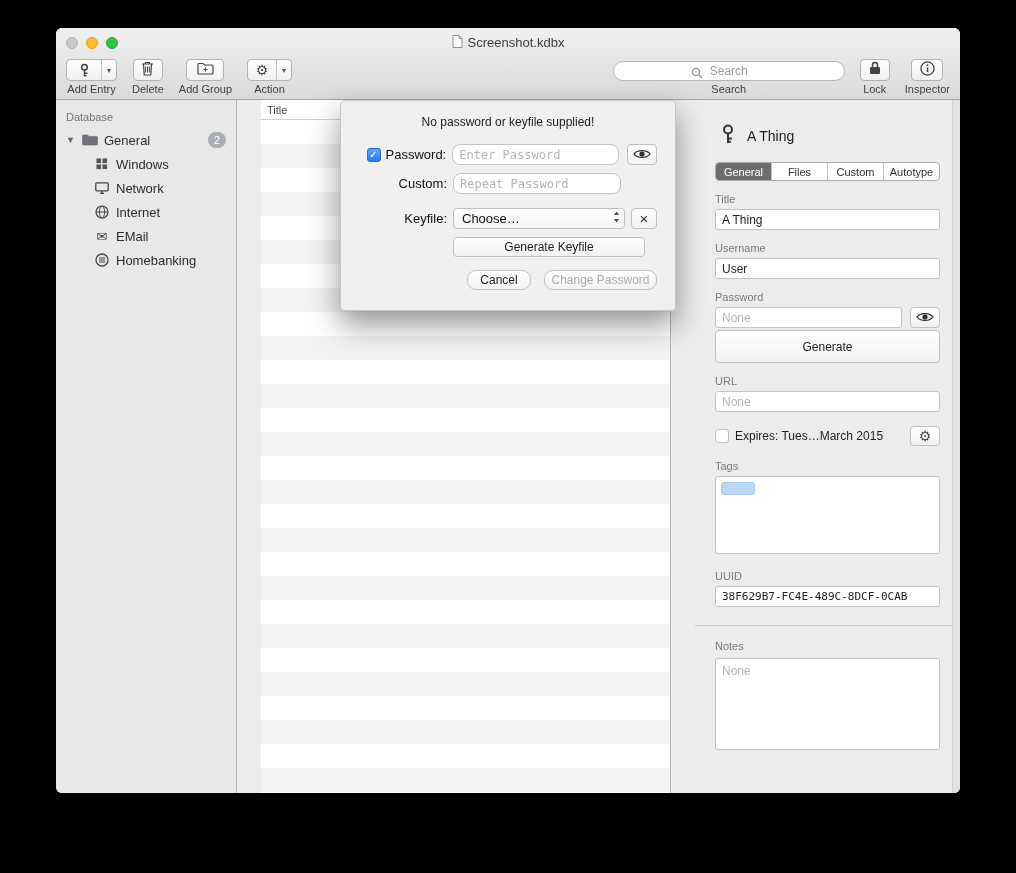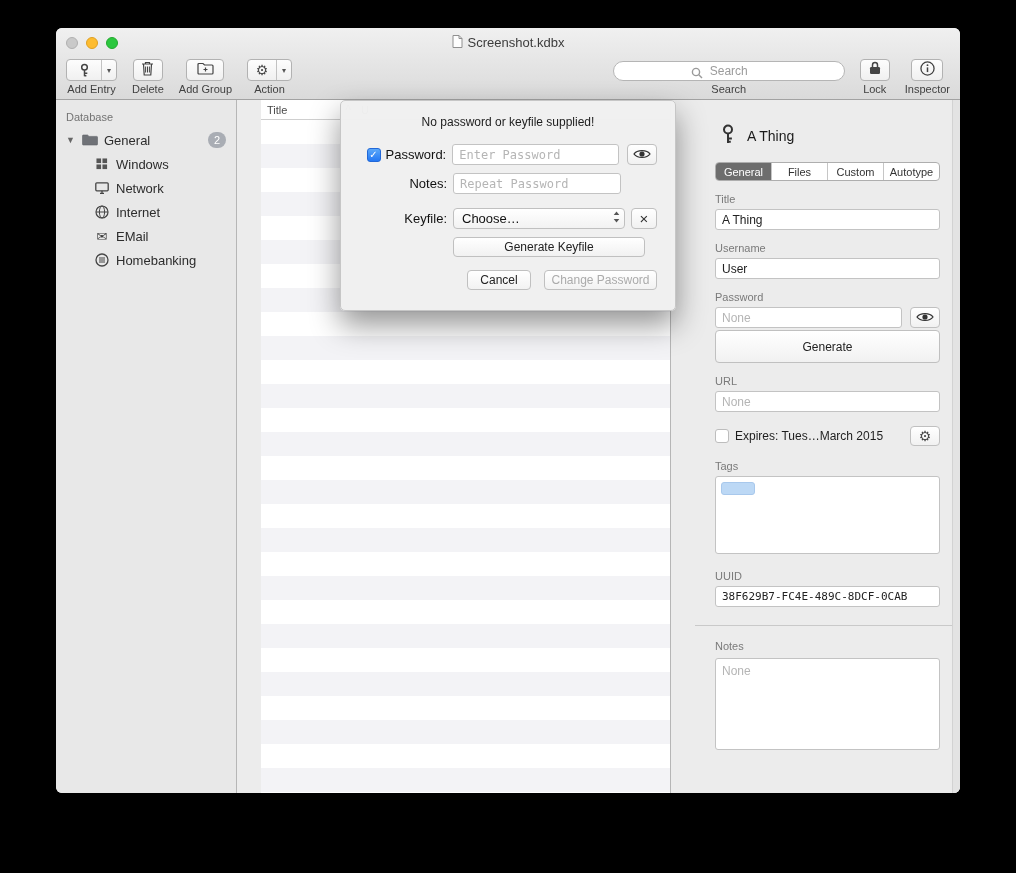--- a/index.html
+++ b/index.html
@@ -53,30 +53,30 @@
   .list-body { flex:1; background:repeating-linear-gradient(to bottom, #ffffff 0 24px, #f3f3f6 24px 48px); }
 
   
   .dialog { position:absolute; left:284px; top:0; width:336px; background:rgba(240,240,240,0.98); border:1px solid #c6c6c6; border-radius:5px; box-shadow:0 14px 30px rgba(0,0,0,.42); padding:14px 18px 20px; z-index:5; }
   .dlg-msg { text-align:center; font-size:12px; color:#1d1d1d; margin-bottom:15px; }
   .dlg-row { display:flex; align-items:center; margin-bottom:8px; }
   .dlg-label { width:88px; text-align:right; font-size:13px; color:#111; margin-right:6px; display:flex; align-items:center; justify-content:flex-end; gap:5px; white-space:nowrap; }
   .cb { width:14px; height:14px; border-radius:3px; flex:none; display:flex; align-items:center; justify-content:center; }
   .cb.on { background:linear-gradient(#5aa8f9,#2478f3); border:1px solid #2268d8; color:#fff; font-size:10px; }
   .cb.off { background:#fff; border:1px solid #bdbdbd; }
-  .dlg-input { width:168px; height:21px; border:1px solid #c3c3c3; border-radius:3px; padding:0 6px; font-size:12px; font-family:"DejaVu Sans Mono",monospace; background:#fff; color:#222; outline:none; }
+  .dlg-input { width:168px; height:21px; border:1px solid #c3c3c3; border-radius:8px; padding:0 6px; font-size:12px; font-family:"DejaVu Sans Mono",monospace; background:#fff; color:#222; outline:none; }
   .dlg-input::placeholder { color:#b5b5b5; }
   .sq-btn { height:21px; background:linear-gradient(#fff,#f1f1f1); border:1px solid #c0c0c0; border-radius:4px; display:flex; align-items:center; justify-content:center; }
   .eye-btn { width:30px; margin-left:8px; }
   .x-btn { width:26px; margin-left:6px; font-size:15px; color:#333; font-weight:normal; }
   .popup-btn { width:172px; height:21px; background:linear-gradient(#fff,#f2f2f2); border:1px solid #c0c0c0; border-radius:4px; display:flex; align-items:center; padding:0 4px 0 8px; font-size:13px; color:#111; }
   .popup-btn .popup-text { flex:1; text-align:left; }
   .gen-key { margin-left:94px; width:192px; height:20px; font-size:12px; color:#222; margin-bottom:13px; }
   .dlg-buttons { display:flex; justify-content:flex-end; gap:13px; }
-  .dlg-btn { height:20px; background:linear-gradient(#fff,#f2f2f2); border:1px solid #c0c0c0; border-radius:4px; font-size:12px; color:#222; display:flex; align-items:center; justify-content:center; }
+  .dlg-btn { height:20px; background:linear-gradient(#fff,#f2f2f2); border:1px solid #c0c0c0; border-radius:9px; font-size:12px; color:#222; display:flex; align-items:center; justify-content:center; }
   .btn-cancel { width:64px; }
   .btn-change { width:113px; color:#ababab; }
 
   
   .inspector { width:265px; background:#ececec; padding:8px 20px; position:relative; overflow:hidden; }
   .insp-header { display:flex; align-items:center; gap:10px; margin-top:16px; padding-left:4px; }
   .insp-title { font-size:14px; color:#1b1b1b; }
   .seg-ctl { display:flex; margin-top:14px; border:1px solid #aeaeae; border-radius:4px; overflow:hidden; height:19px; background:#fff; }
   .seg { flex:1; display:flex; align-items:center; justify-content:center; font-size:11px; color:#333; border-left:1px solid #c6c6c6; }
   .seg:first-child { border-left:none; }
@@ -285,21 +285,21 @@
         <div class="sq-btn eye-btn">
           <span><svg width="18" height="12" viewBox="0 0 18 12">
                 <path d="M1 6 C4 1.5 14 1.5 17 6 C14 10.5 4 10.5 1 6 Z" fill="none" stroke="#333" stroke-width="1.3"></path>
                 <circle cx="9" cy="6" r="2.6" fill="#333"></circle>
               </svg></span>
         </div>
       </div>
 
       <div class="dlg-row">
         <div class="dlg-label">
-            <span>Notes:</span>
+            <span>Custom:</span>
           </div>
         <input class="dlg-input" placeholder="Repeat Password" style="">
       </div>
 
       <div class="dlg-row" style="margin-top:14px">
         <div class="dlg-label">
             <span>Keyfile:</span>
           </div>
         <div class="popup-btn">
           <span class="popup-text">Choose…</span>

